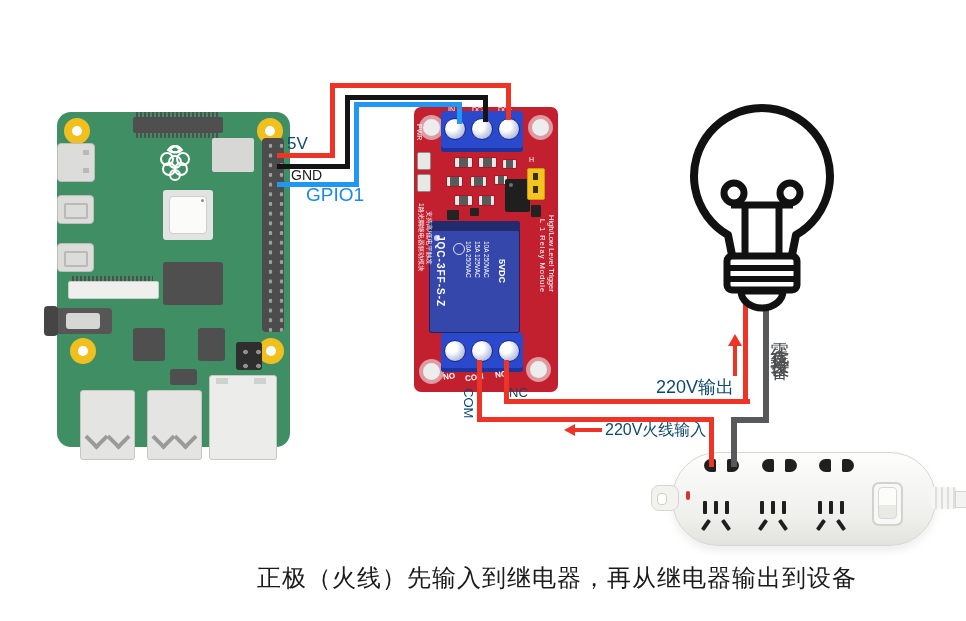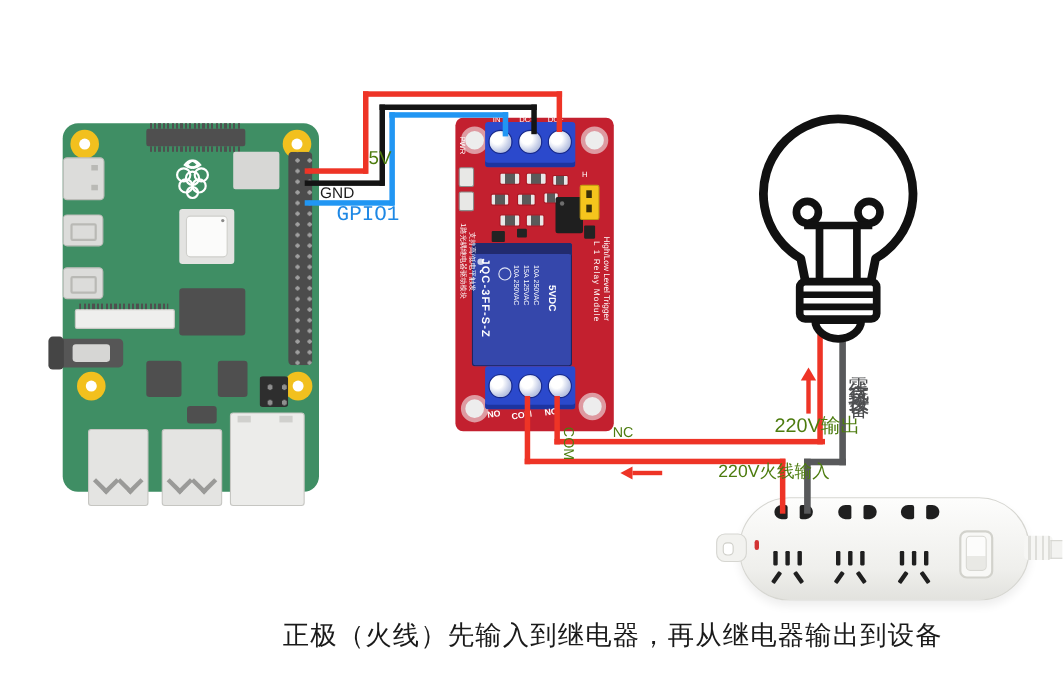--- a/index.html
+++ b/index.html
@@ -7,23 +7,23 @@
           font-family:"Liberation Sans","DejaVu Sans",sans-serif;}
   .abs{position:absolute;}
   
   .wire{position:absolute;}
   .w-red{background:#ee3426;}
   .w-black{background:#141414;}
   .w-blue{background:#2196f3;}
   .w-gray{background:#58595b;}
   
   .lbl{position:absolute;line-height:1.1;white-space:nowrap;}
-  .lbl-red{color:#4d7c0f;margin-left:48px;}
+  .lbl-red{color:#0c4a6e;}
   .lbl-black{color:#1a1a1a;}
-  .lbl-blue{color:#1e88e5;font-family:Liberation Mono, monospace;}
+  .lbl-blue{color:#1e88e5;}
   .vtext{writing-mode:vertical-rl;text-orientation:sideways;}
   .vupright{writing-mode:vertical-rl;text-orientation:upright;}
   
   .pi-board{position:absolute;left:57px;top:112px;width:233px;height:335px;background:#3f8e64;border-radius:14px;}
   .pi-hole{position:absolute;width:26px;height:26px;border-radius:50%;background:#f2c01e;}
   .pi-hole>div{position:absolute;left:8px;top:8px;width:10px;height:10px;border-radius:50%;background:#ffffff;}
   .port{position:absolute;background:#dcdcda;border:1px solid #bcbcb8;border-radius:4px;}
   .chip-dark{position:absolute;background:#4f4f4f;border-radius:3px;}
   .teeth{position:absolute;height:5px;background:repeating-linear-gradient(90deg,#4f4f4f 0 2px,transparent 2px 4px);}
   .gpio{position:absolute;left:262px;top:138px;width:22px;height:194px;background:#4c4c4c;border-radius:4px;

